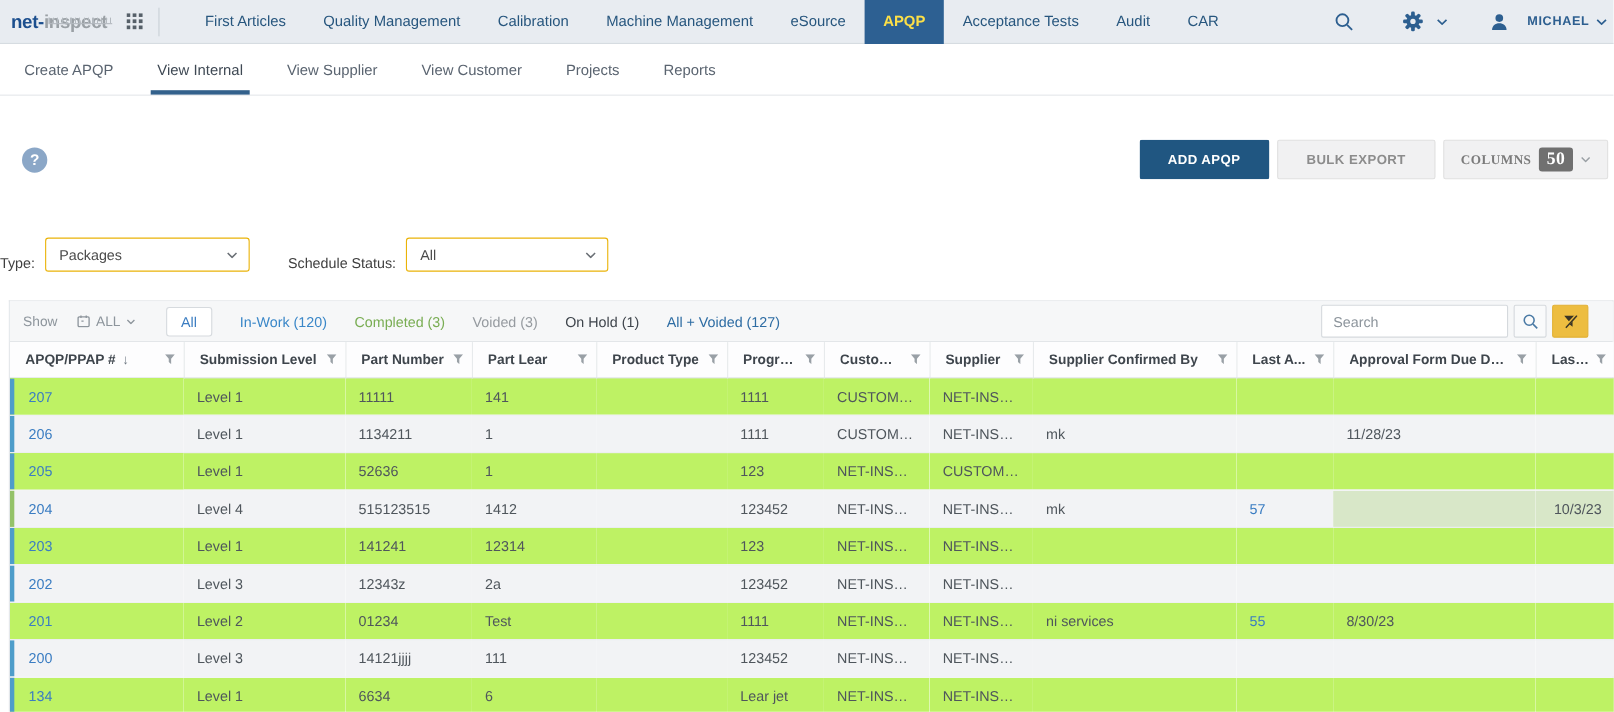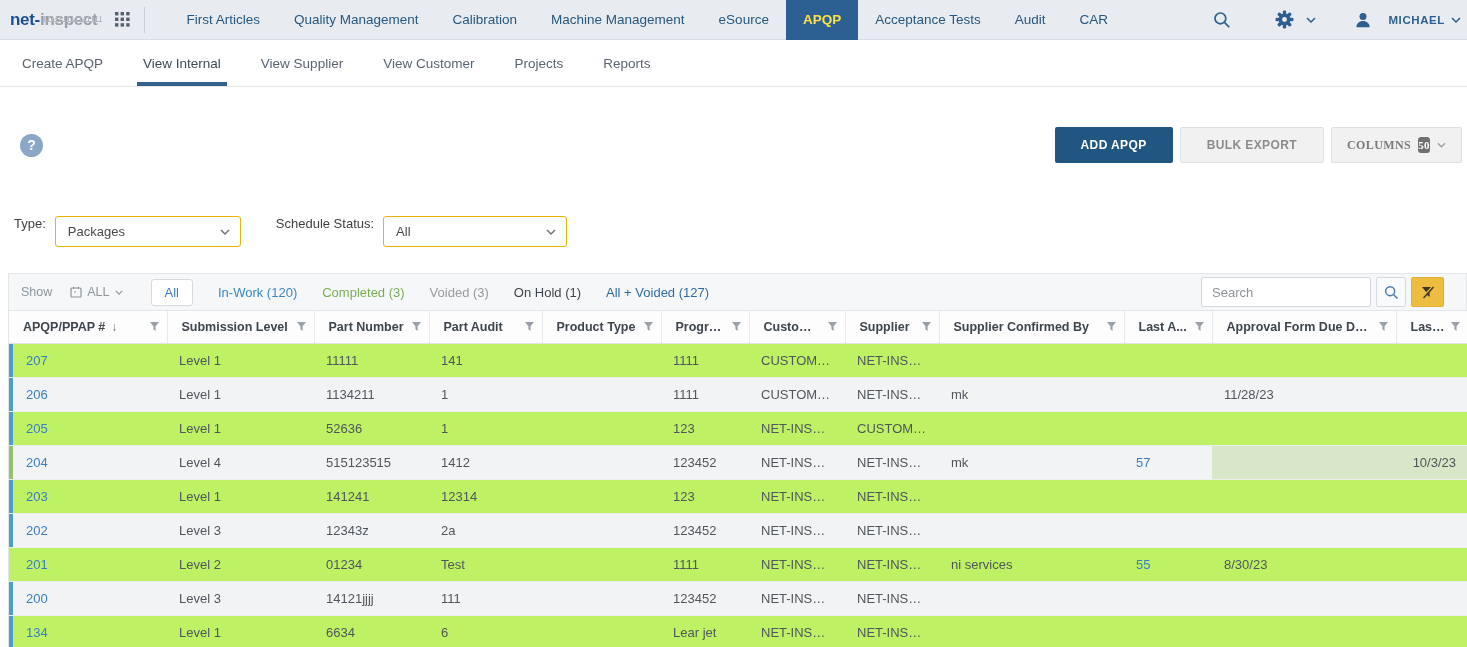--- a/index.html
+++ b/index.html
@@ -42,25 +42,25 @@
   .help-circle { width:23px; height:23px; border-radius:50%; background:#8ba7c7; color:#fff;
     font-size:14px; font-weight:bold; display:flex; align-items:center; justify-content:center;
     margin-left:10px; cursor:pointer; }
   .title-actions { margin-left:auto; display:flex; gap:7px; }
   .btn { height:36px; display:flex; align-items:center; justify-content:center;
     font-size:12px; font-weight:bold; letter-spacing:0.4px; border:1px solid transparent;
     border-radius:2px; cursor:pointer; font-family:"Liberation Sans",sans-serif; }
   .btn-primary { background:#205681; color:#fff; padding:0 25px; }
   .btn-gray { background:#f1f1f2; color:#8c8c8c; border-color:#e0e0e0; padding:0 26px; }
   .btn-columns { background:#f1f1f2; color:#7b7b7b; border-color:#e0e0e0; padding:0 15px; gap:7px;font-family:Liberation Serif, serif; }
-  .count-badge { background:#707070; color:#fff; font-size:11px; font-weight:bold;
-    border-radius:3px; padding:2px 0; }
+  .count-badge { background:#707070; color:#fff; font-size:16px; font-weight:bold;
+    border-radius:3px; padding:2px 7px; }
 
   
-  .filter-row { display:flex; align-items:flex-start; margin-top:51px; padding-left:14px; }
+  .filter-row { display:flex; align-items:flex-end; margin-top:51px; padding-left:0; }
   .filter-label { font-size:13px; color:#3f3f3f; margin-right:9px; }
   .select { height:31px; border:1px solid #eab308; border-radius:3px; background:#fff;
     display:flex; align-items:center; padding:0 10px 0 12px; font-size:13px; color:#4a4a4a;
     cursor:pointer; }
   .select .sel-text { flex:1; }
   .sched-label { margin-left:35px; }
 
   
   .table-wrap { margin:26px 0 0 8px; width:1459px; border:1px solid #e3e6e9; border-bottom:none; }
   .toolbar { height:37px; background:#f6f7f8; border-bottom:1px solid #e3e6e9;
@@ -298,21 +298,21 @@
                 <span class="th-label">Part Number</span>
                 <span class="th-funnel">
                   <svg width="9" height="9" viewBox="0 0 10 10">
                     <path d="M0 0h10L6.2 4.6V10L3.8 8V4.6z" fill="#99a0a6"></path>
                   </svg>
                 </span>
               </div>
             </th>
             <th>
               <div class="th-inner">
-                <span class="th-label">Part Audit</span>
+                <span class="th-label">Part Lear</span>
                 <span class="th-funnel">
                   <svg width="9" height="9" viewBox="0 0 10 10">
                     <path d="M0 0h10L6.2 4.6V10L3.8 8V4.6z" fill="#99a0a6"></path>
                   </svg>
                 </span>
               </div>
             </th>
             <th>
               <div class="th-inner">
                 <span class="th-label">Product Type</span>

